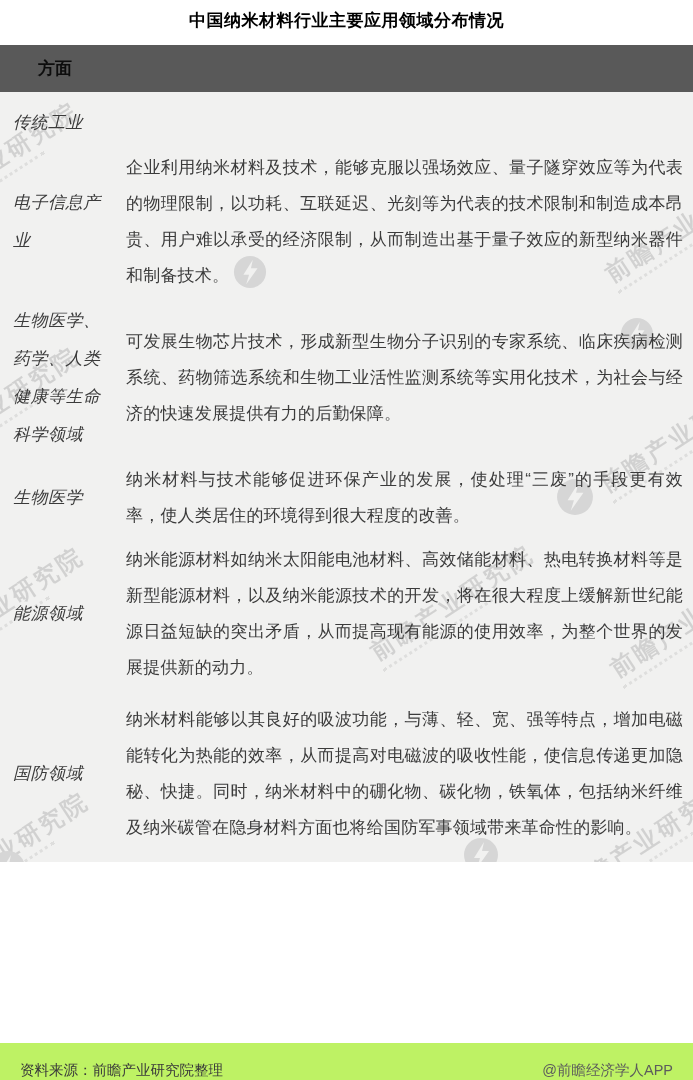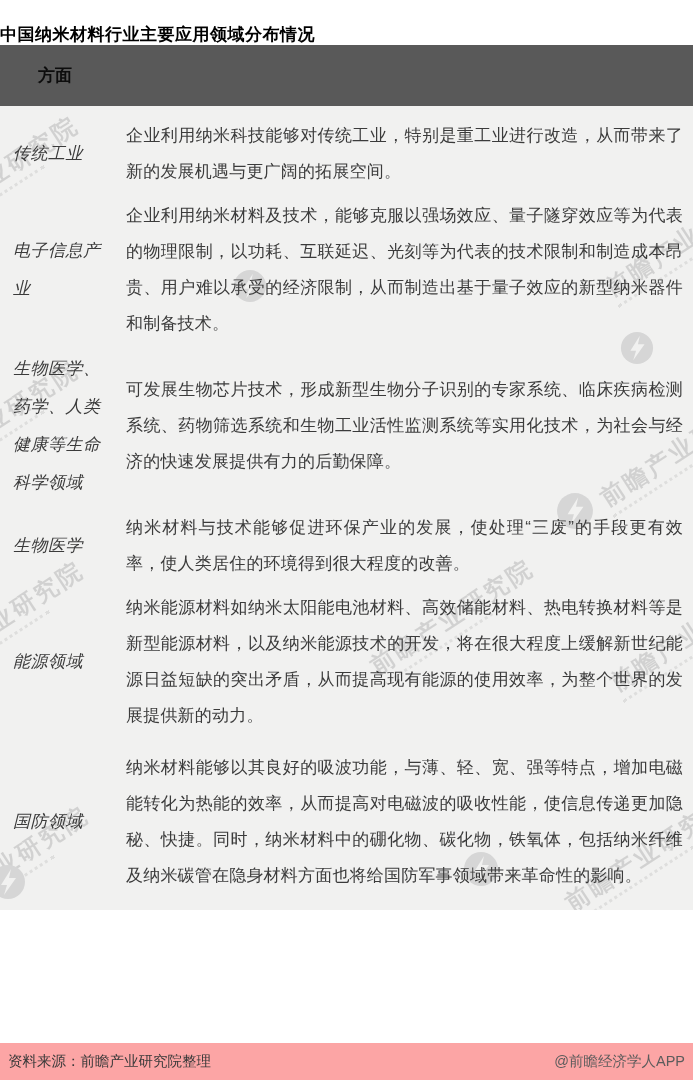--- a/index.html
+++ b/index.html
@@ -6,34 +6,35 @@
   html, body { background: #ffffff; }
   .page {
     position: relative;
     width: 693px;
     height: 1080px;
     background: #ffffff;
     overflow: hidden;
     font-family: "Liberation Sans", "DejaVu Sans", sans-serif;
   }
   .title {
-    padding-top: 23px;
+    padding-top: 9px;
+    text-align: center;
     font-size: 17px;
     font-weight: bold;
     color: #000000;
     letter-spacing: 0.5px;
   }
   .table-wrap {
     position: absolute;
     top: 45px; left: 0; right: 0;
   }
   .thead {
     display: flex;
     align-items: center;
-    height: 61px;
+    height: 47px;
     background: #595959;
     font-size: 17px;
     font-weight: bold;
     color: #0d0d0d;
   }
   .th-aspect {
     flex: 0 0 115px;
     padding-left: 38px;
   }
   .th-app {
@@ -67,25 +68,25 @@
     padding-left: 11px;
     padding-right: 10px;
     line-height: 36px;
     text-align: justify;
     letter-spacing: 0.2px;
   }
   .footer {
     position: absolute;
     left: 0; right: 0; bottom: 0;
     height: 37px;
-    background: #fca5a5;
+    background: #bef264;
     display: flex;
     justify-content: space-between;
-    align-items: center;
-    padding: 0 8px;
+    align-items: flex-end;
+    padding: 0 20px;
     font-size: 14.5px;
   }
   .footer .src { color: #3a3a3a; }
   .footer .brand { color: #5c5c5c; }
   
   .wm-layer {
     position: absolute;
     inset: 0;
     z-index: 1;
     overflow: hidden;
@@ -153,21 +154,20 @@
           <path d="M21 5 L11 21 L17 21 L14 31 L26 14 L19 14 Z" fill="#f1f1f0"></path>
         </svg>
         <svg class="wm-logo" style="left:-10px; top:758px" width="36" height="36" viewBox="0 0 36 36">
           <circle cx="18" cy="18" r="17" fill="#d6d6d6"></circle>
           <path d="M21 5 L11 21 L17 21 L14 31 L26 14 L19 14 Z" fill="#f1f1f0"></path>
         </svg>
       </div>
 
       <div class="tr">
         <div class="td-aspect">传统工业</div>
-        <div class="td-app">企业利用纳米科技能够对传统工业，特别是重工业进行改造，从而带来了新的发展机遇与更广阔的拓展空间。</div>
       </div>
 
       <div class="tr">
         <div class="td-aspect">电子信息产业</div>
         <div class="td-app">企业利用纳米材料及技术，能够克服以强场效应、量子隧穿效应等为代表的物理限制，以功耗、互联延迟、光刻等为代表的技术限制和制造成本昂贵、用户难以承受的经济限制，从而制造出基于量子效应的新型纳米器件和制备技术。</div>
       </div>
 
       <div class="tr">
         <div class="td-aspect">生物医学、药学、人类健康等生命科学领域</div>
         <div class="td-app">可发展生物芯片技术，形成新型生物分子识别的专家系统、临床疾病检测系统、药物筛选系统和生物工业活性监测系统等实用化技术，为社会与经济的快速发展提供有力的后勤保障。</div>

